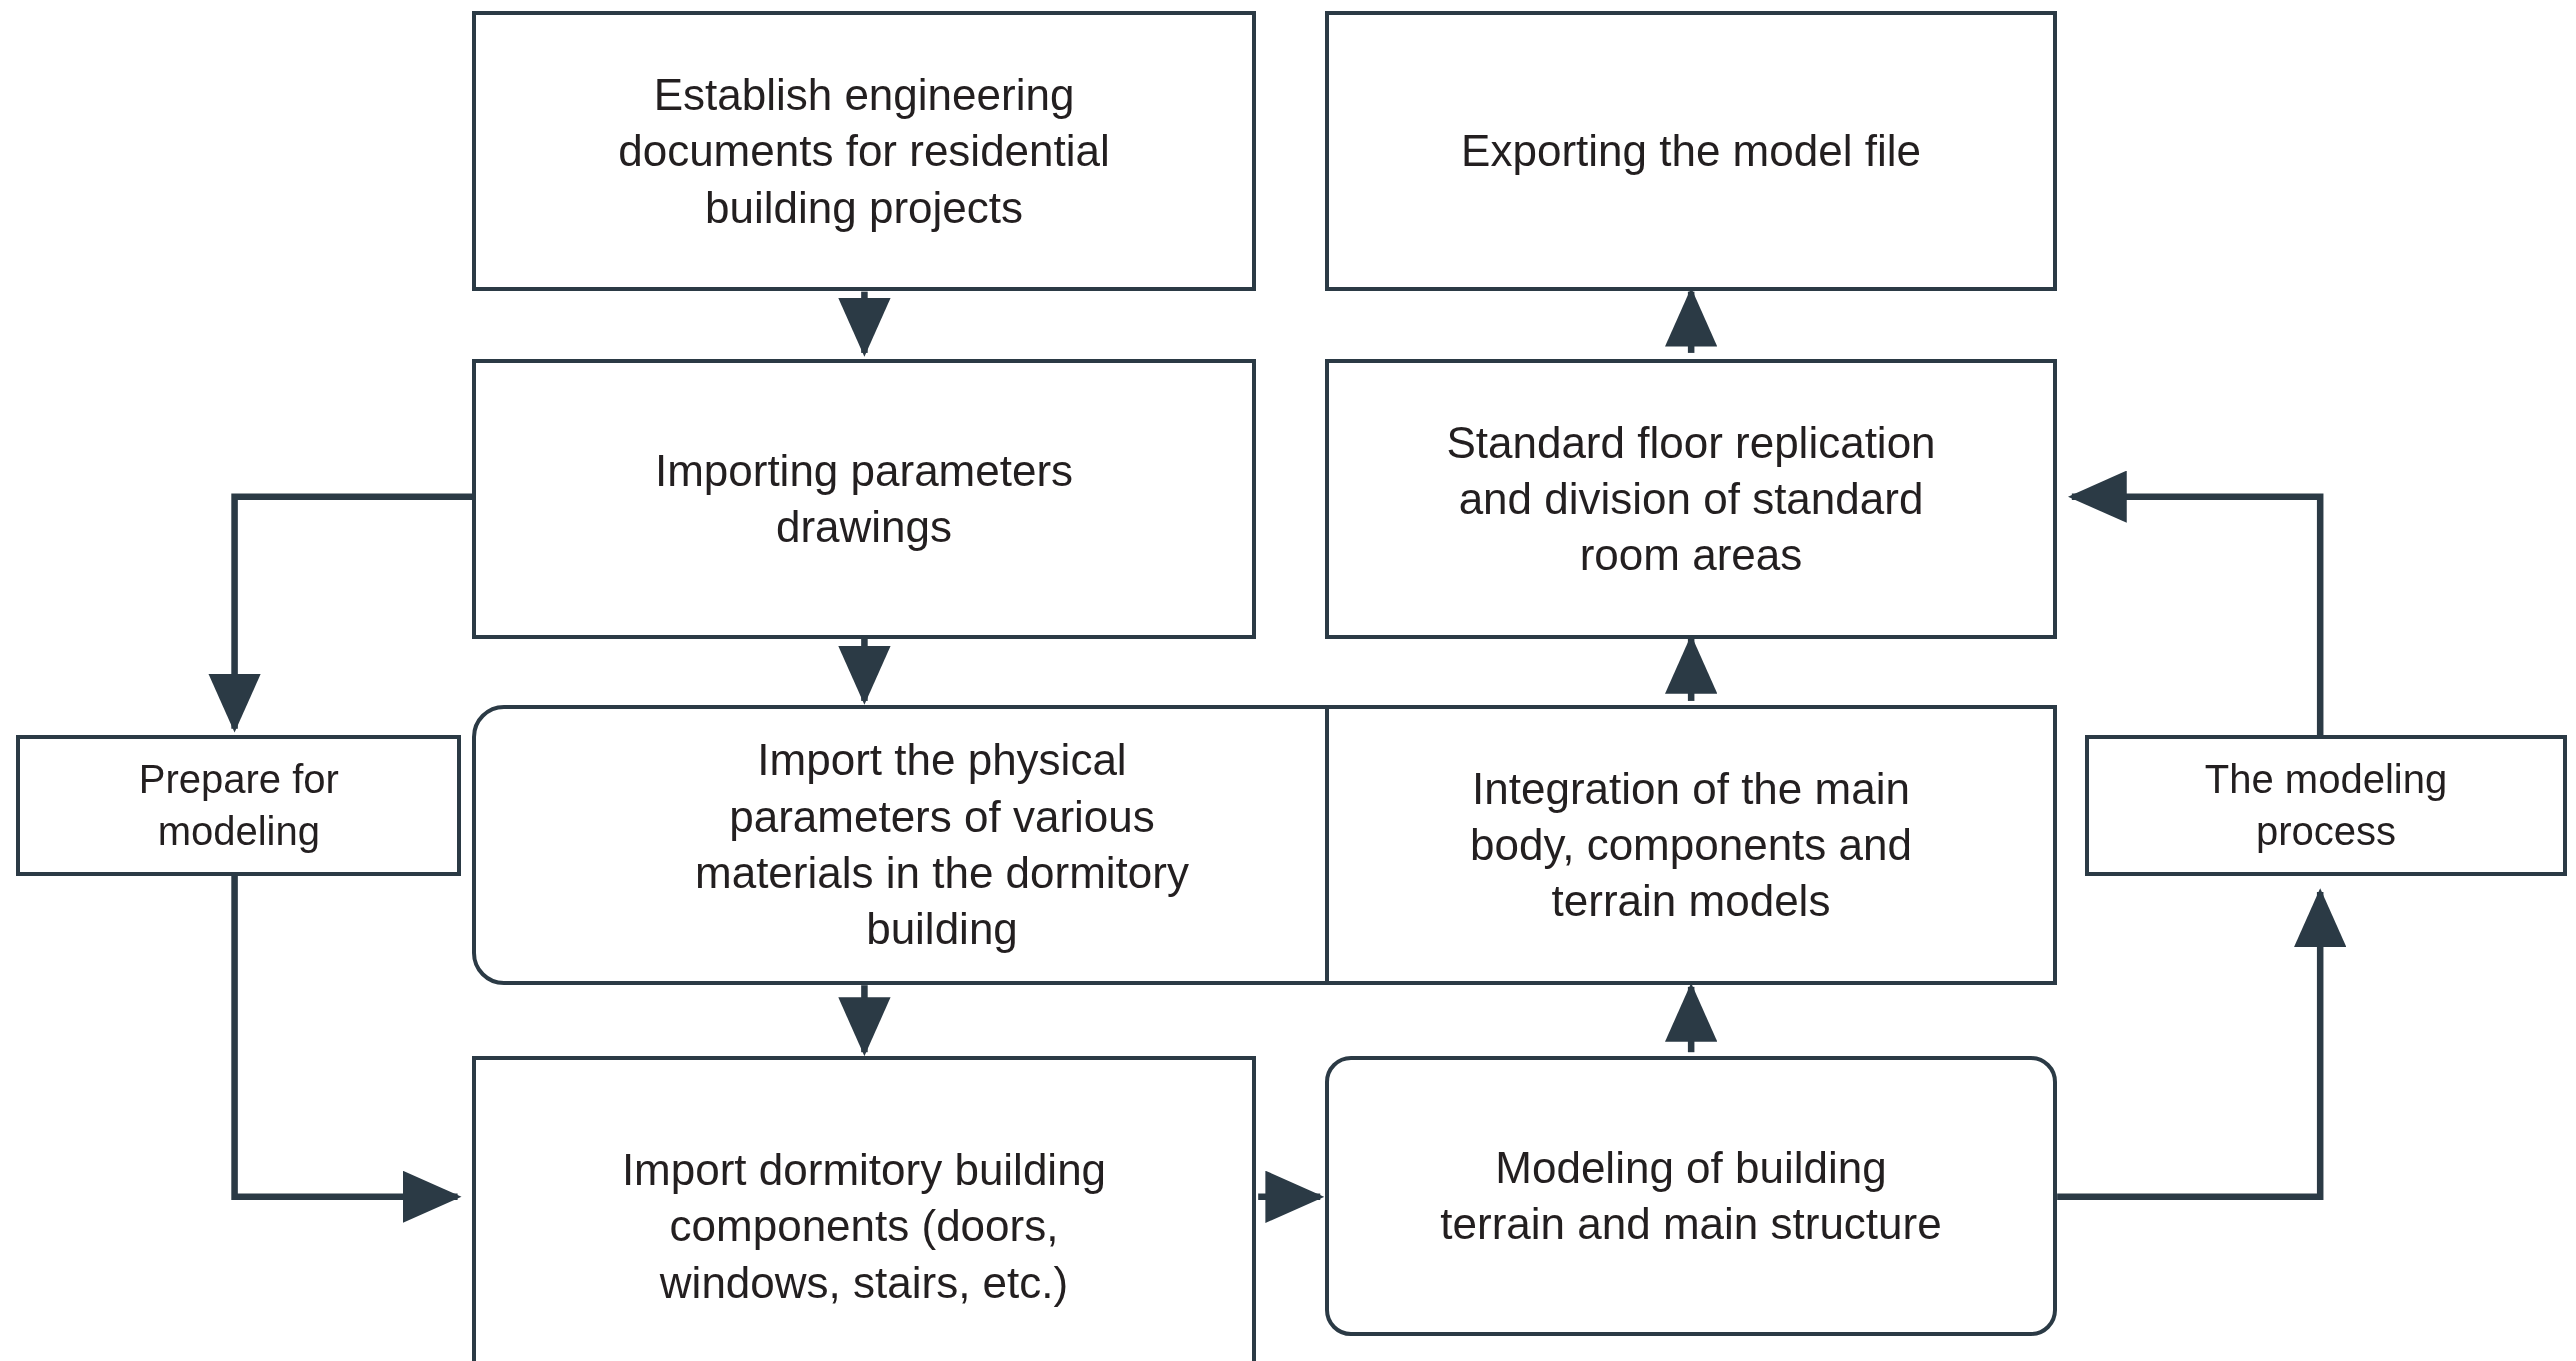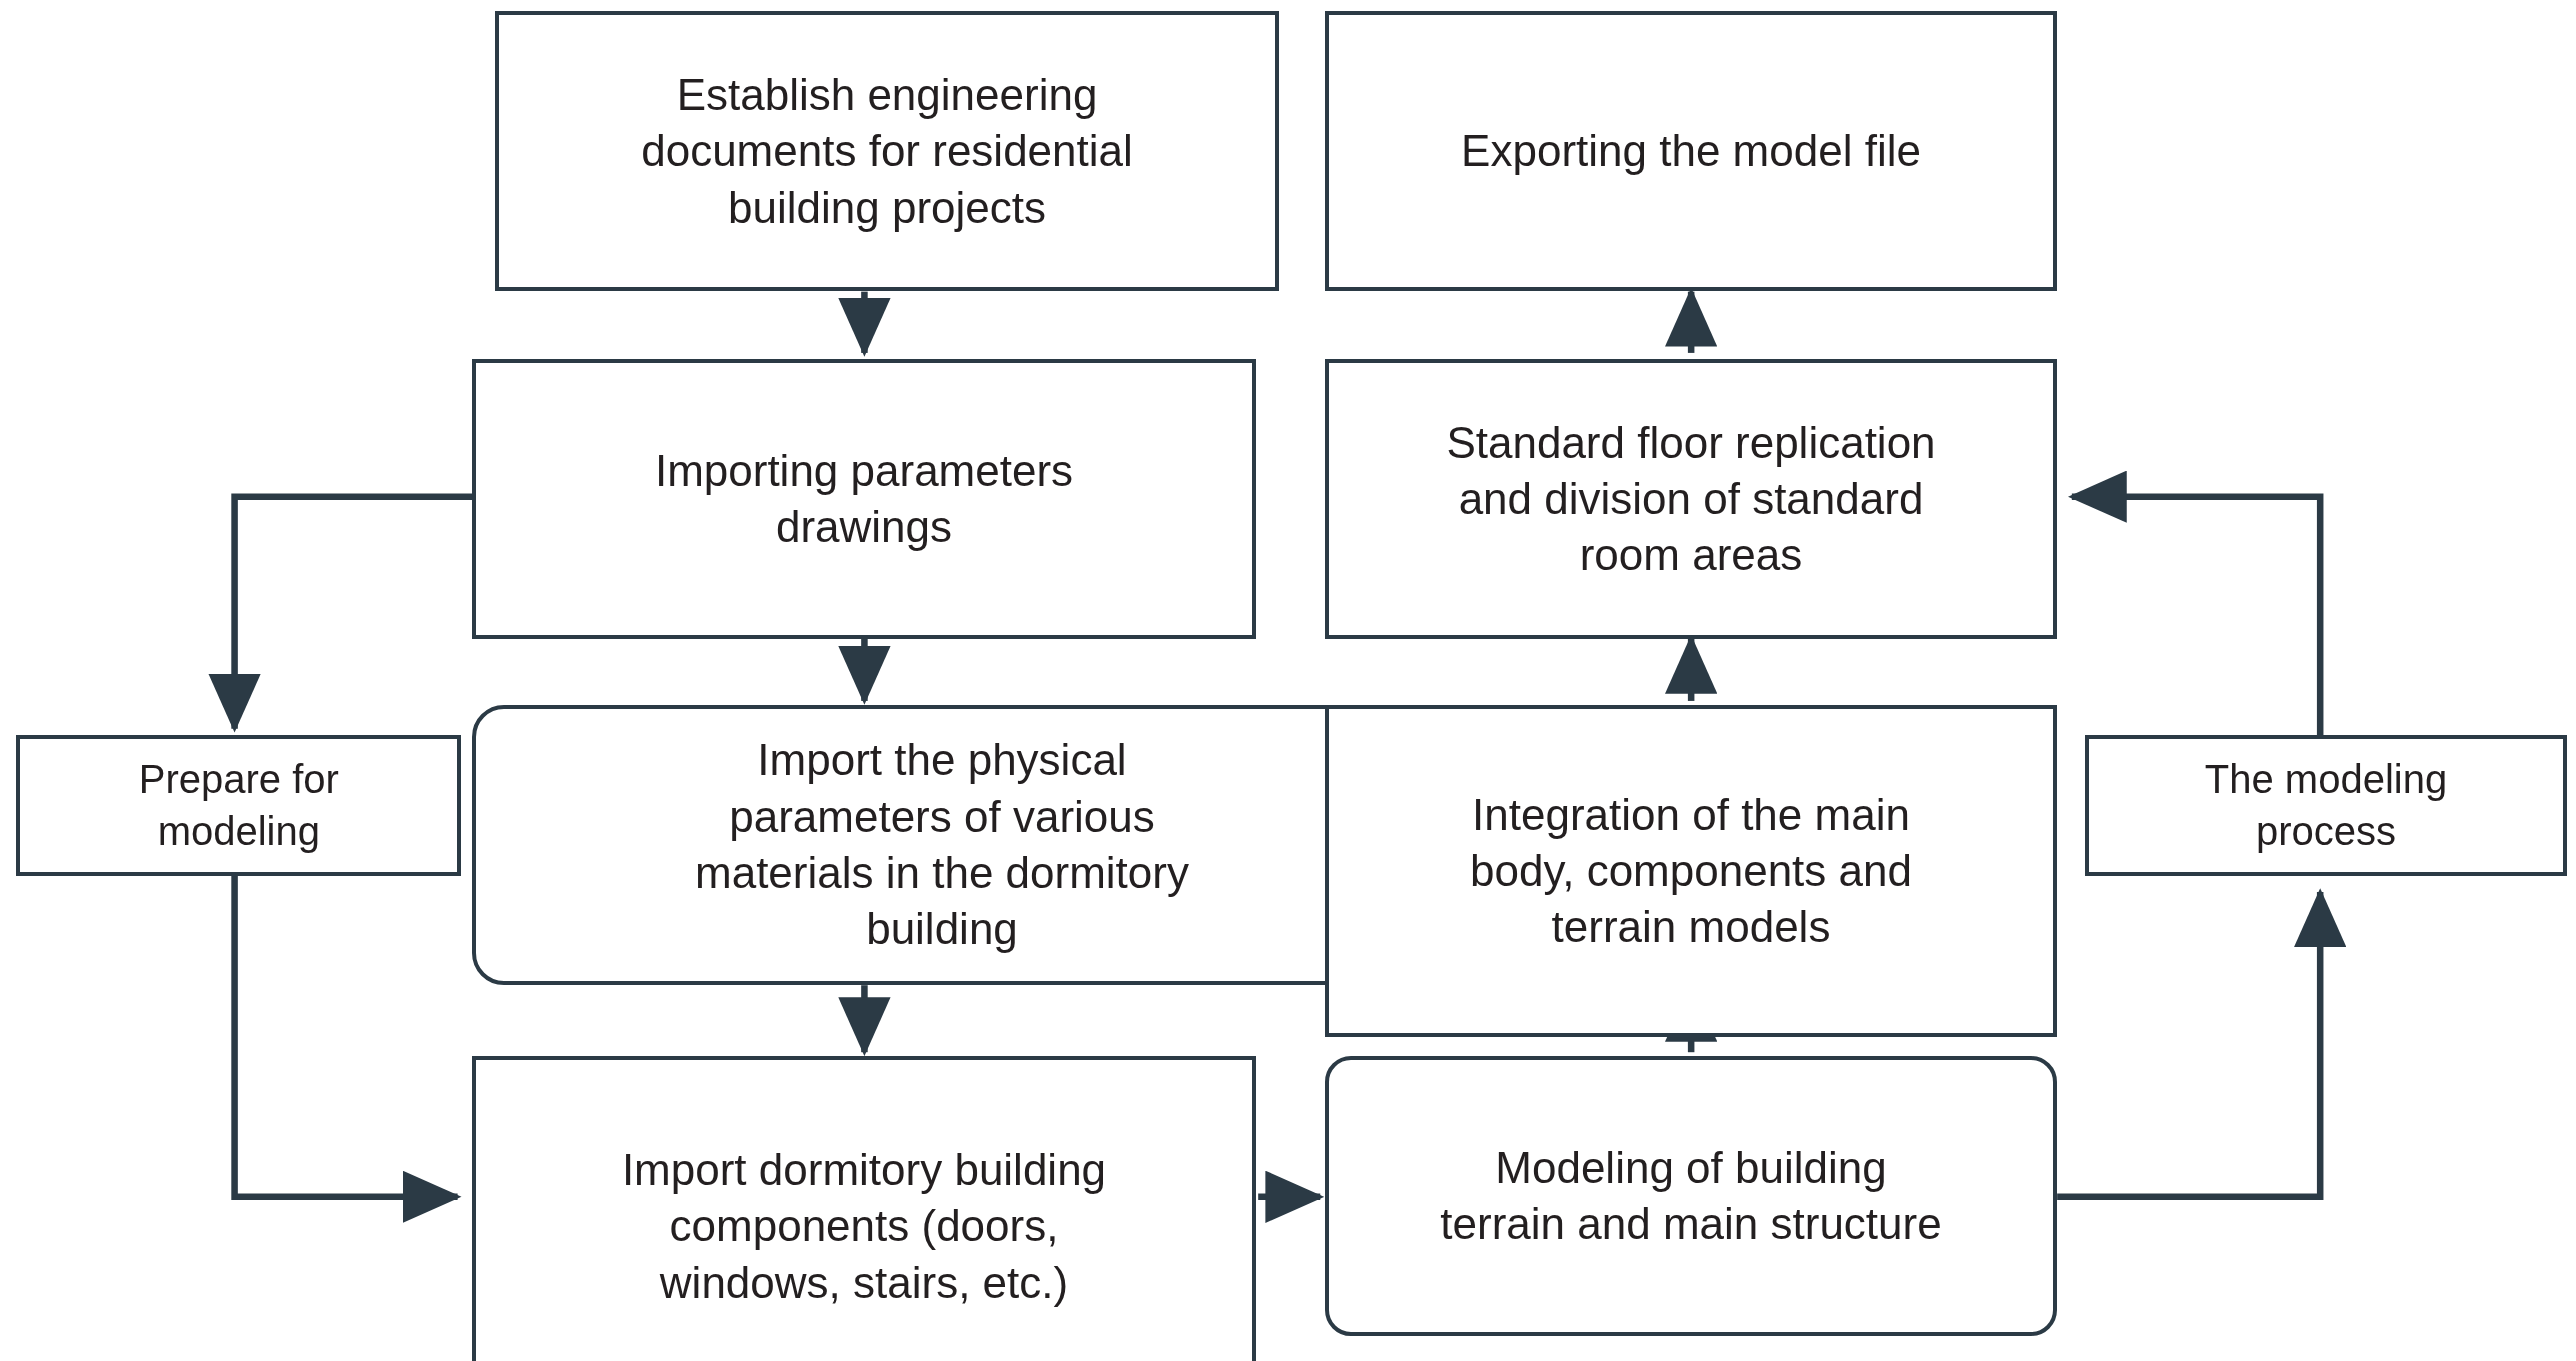--- a/index.html
+++ b/index.html
@@ -83,21 +83,21 @@
 
       <line x1="2070" y1="432" x2="2070" y2="357" marker-end="url(#arrowhead)"></line>
 
       <path d="M 2518 1465 L 2840 1465 L 2840 1092" marker-end="url(#arrowhead)"></path>
 
       <path d="M 2840 912 L 2840 608 L 2536 608" marker-end="url(#arrowhead)"></path>
 
     </g>
   </svg>
 
-  <div class="node-box" style="left:472px; top:11.4px; width:784px; height:280px;margin-left:23px;">
+  <div class="node-box" style="left:472px; top:11.4px; width:784px; height:280px;">
     <span class="node-label">Establish engineering
 documents for residential
 building projects</span>
   </div>
 
   <div class="node-box" style="left:472px; top:359px; width:784px; height:280px;">
     <span class="node-label">Importing parameters
 drawings</span>
   </div>
 
@@ -117,21 +117,21 @@
   <div class="node-box" style="left:1325px; top:11.4px; width:732px; height:280px;">
     <span class="node-label">Exporting the model file</span>
   </div>
 
   <div class="node-box" style="left:1325px; top:359px; width:732px; height:280px;">
     <span class="node-label">Standard floor replication
 and division of standard
 room areas</span>
   </div>
 
-  <div class="node-box" style="left:1325px; top:705px; width:732px; height:332px;">
+  <div class="node-box" style="left:1325px; top:705px; width:732px; height:280px;">
     <span class="node-label">Integration of the main
 body, components and
 terrain models</span>
   </div>
 
   <div class="node-box" style="left:1325px; top:1056px; width:732px; height:280px;border-radius:26px;">
     <span class="node-label">Modeling of building
 terrain and main structure</span>
   </div>
 

